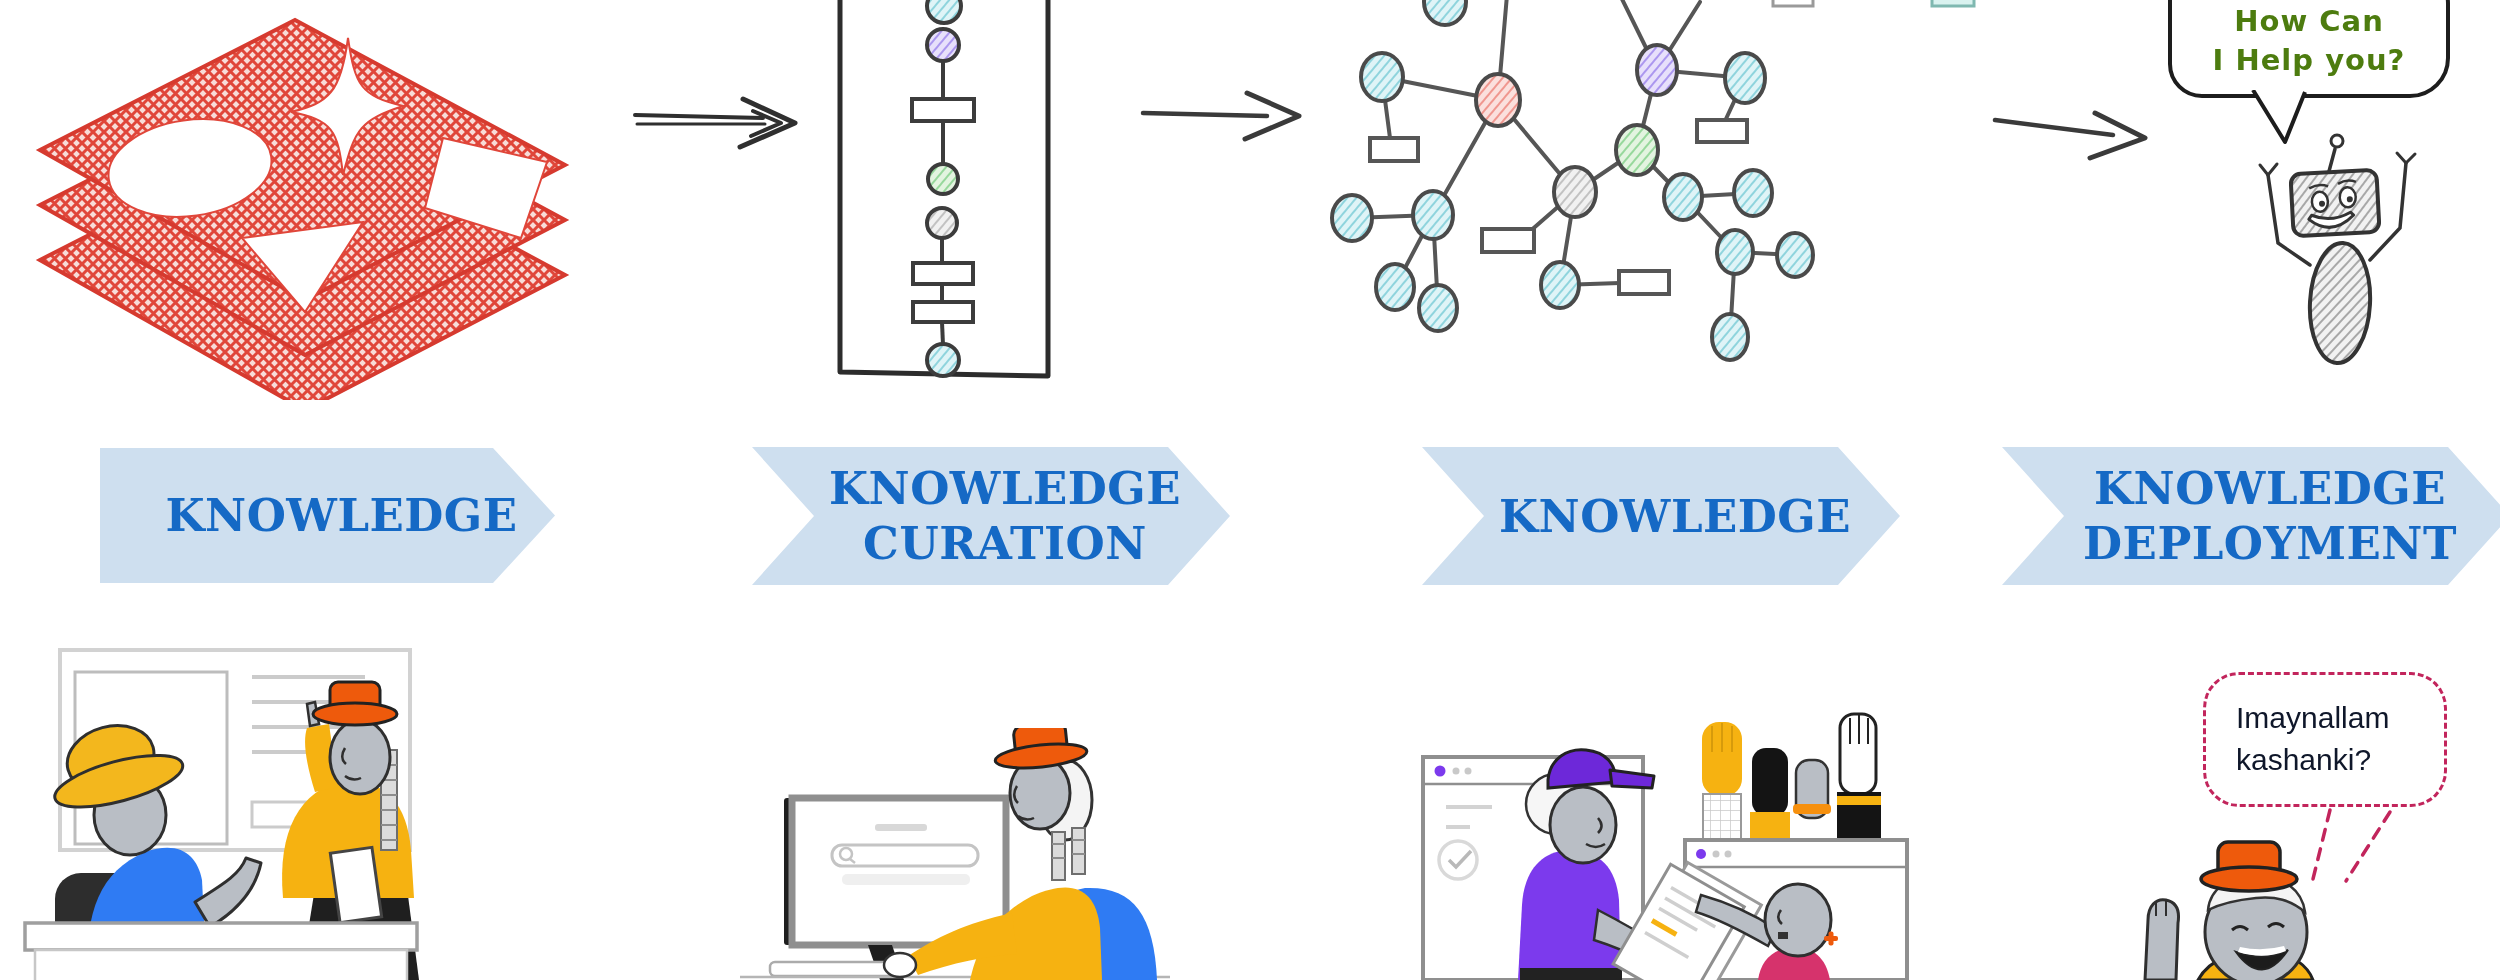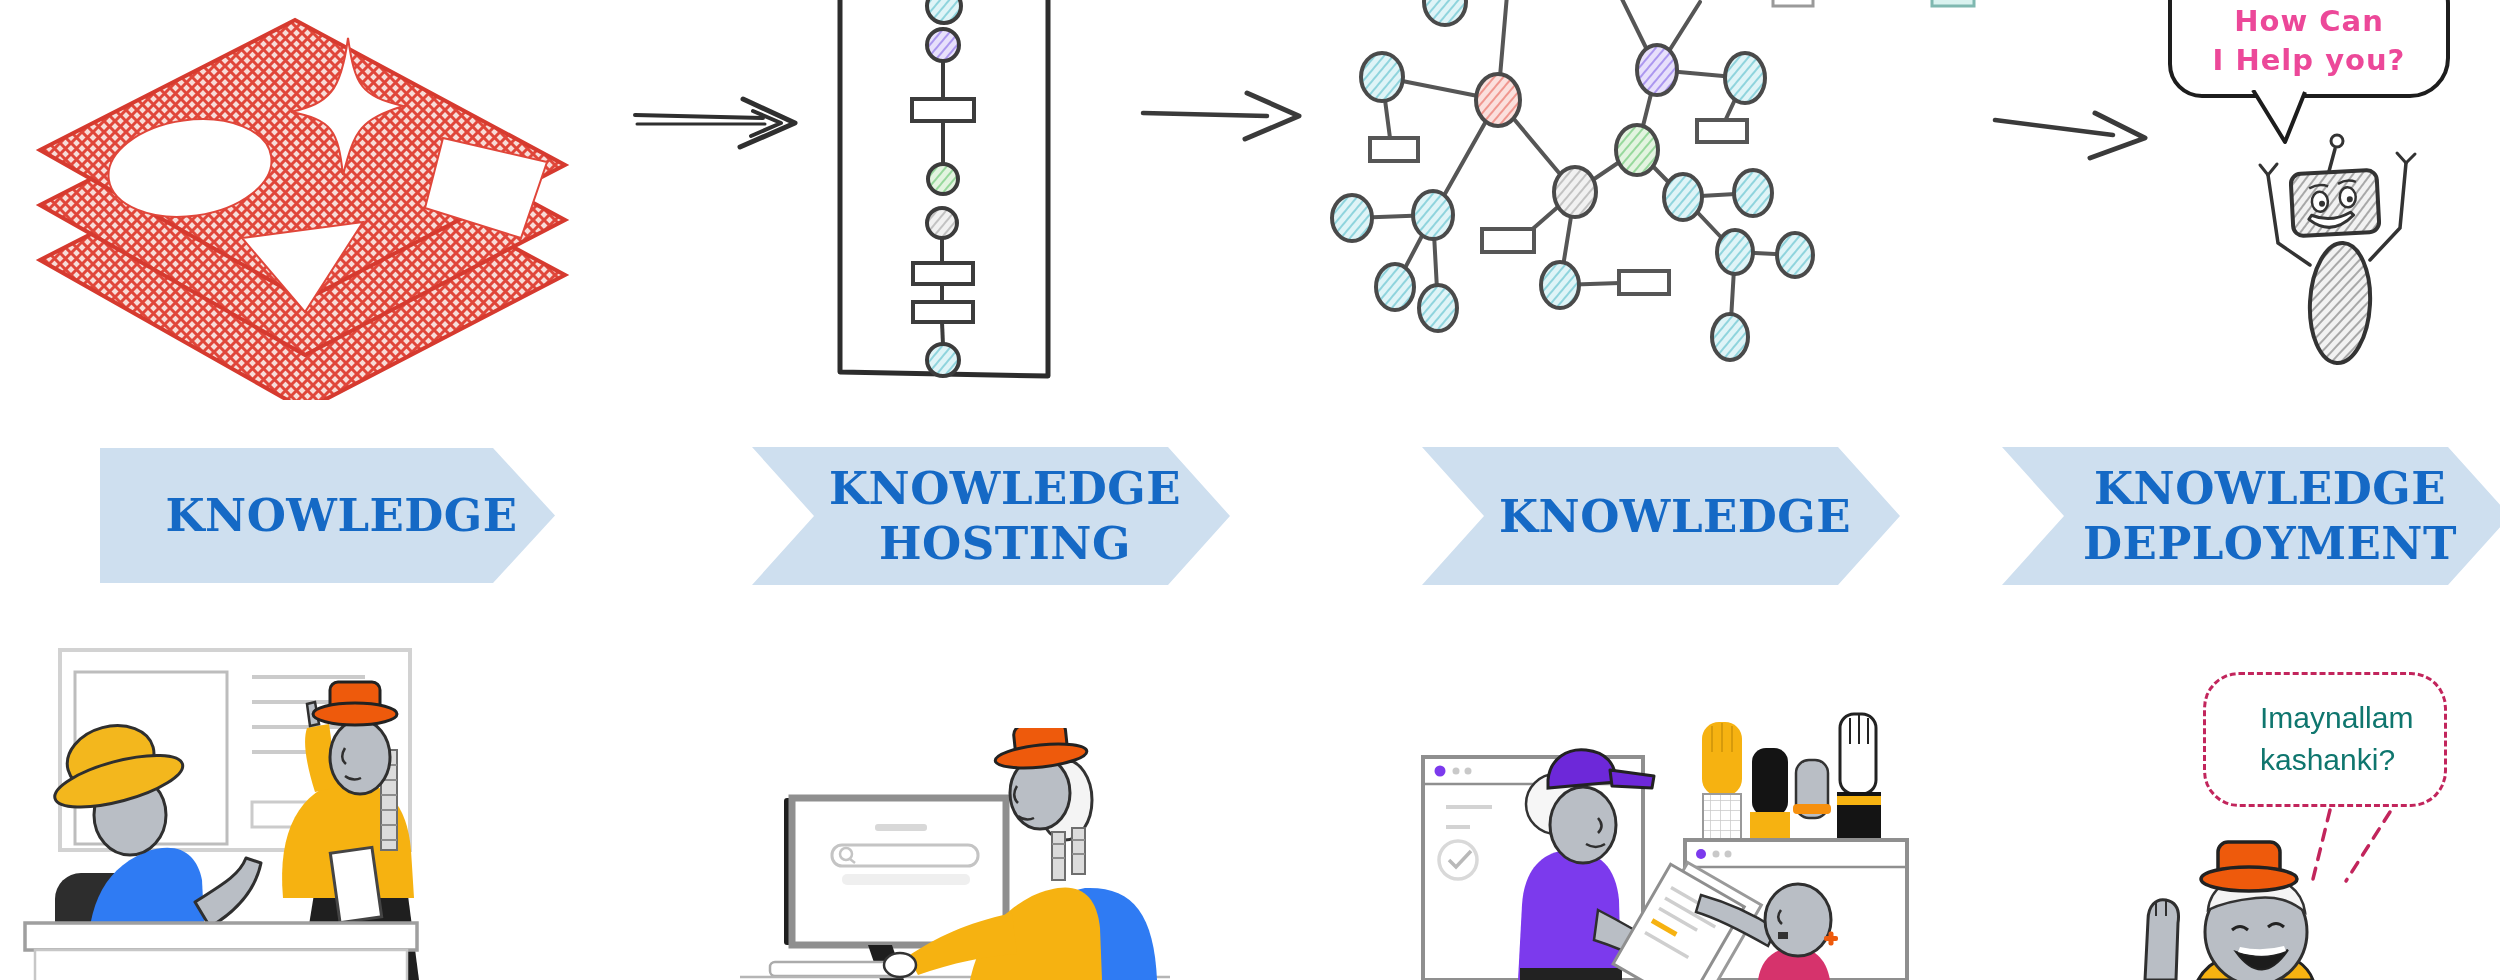--- a/index.html
+++ b/index.html
@@ -20,26 +20,26 @@
      clip-path:polygon(0 0,416px 0,478px 50%,416px 100%,0 100%,62px 50%);}
   .banner-4{left:2002px;width:508px;
      clip-path:polygon(0 0,446px 0,508px 50%,446px 100%,0 100%,62px 50%);}
 
   
   .bubble-robot{position:absolute;left:2168px;top:-42px;width:282px;height:140px;
      background:#fff;border:4px solid #1d1d1d;border-radius:38px 46px 40px 34px;
      box-sizing:border-box;display:flex;flex-direction:column;justify-content:flex-end;
      padding-bottom:14px;align-items:center;z-index:5;}
   .bubble-robot .hline{font-family:"DejaVu Sans",sans-serif;font-size:29px;font-weight:600;
-     color:#ec4899;line-height:39px;letter-spacing:1px;}
+     color:#4d7c0f;line-height:39px;letter-spacing:1px;}
   .bubble-user{position:absolute;left:2203px;top:672px;width:244px;height:135px;
      background:#fff;border:3.5px dashed #C2255C;border-radius:36px;
      box-sizing:border-box;padding:22px 0 0 30px;z-index:5;}
   .bubble-user .uline{font-family:"Liberation Sans",sans-serif;font-size:30px;
-     color:#0f766e;line-height:42px;font-weight:500;margin-left:24px;}
+     color:#0f172a;line-height:42px;font-weight:500;}
 </style>
 </head>
 <body>
 
 <div class="canvas">
 
   <svg class="illus" style="left:5px;top:0" width="620" height="400" viewBox="0 0 620 400">
     <defs>
       <pattern id="redX" width="11" height="11" patternUnits="userSpaceOnUse">
         <rect width="11" height="11" fill="#F8DCD8"></rect>
@@ -230,21 +230,21 @@
       <path d="M68 93 Q 90 112 113 91 L 110 88 Q 90 98 71 89 Z" fill="#fff" stroke="#333" stroke-width="3" stroke-linejoin="round"></path>
     </g>
     <ellipse cx="100" cy="178" rx="30" ry="60" transform="rotate(3 100 178)" fill="url(#rHat)" stroke="#333" stroke-width="4"></ellipse>
   </svg>
 
   <div class="banner banner-1">
     <div class="bline">KNOWLEDGE</div>
   </div>
   <div class="banner banner-2">
     <div class="bline">KNOWLEDGE</div>
-    <div class="bline">HOSTING</div>
+    <div class="bline">CURATION</div>
   </div>
   <div class="banner banner-3">
     <div class="bline">KNOWLEDGE</div>
   </div>
   <div class="banner banner-4">
     <div class="bline">KNOWLEDGE</div>
     <div class="bline">DEPLOYMENT</div>
   </div>
 
   <svg class="illus" style="left:15px;top:640px" width="620" height="340" viewBox="0 0 620 340">

